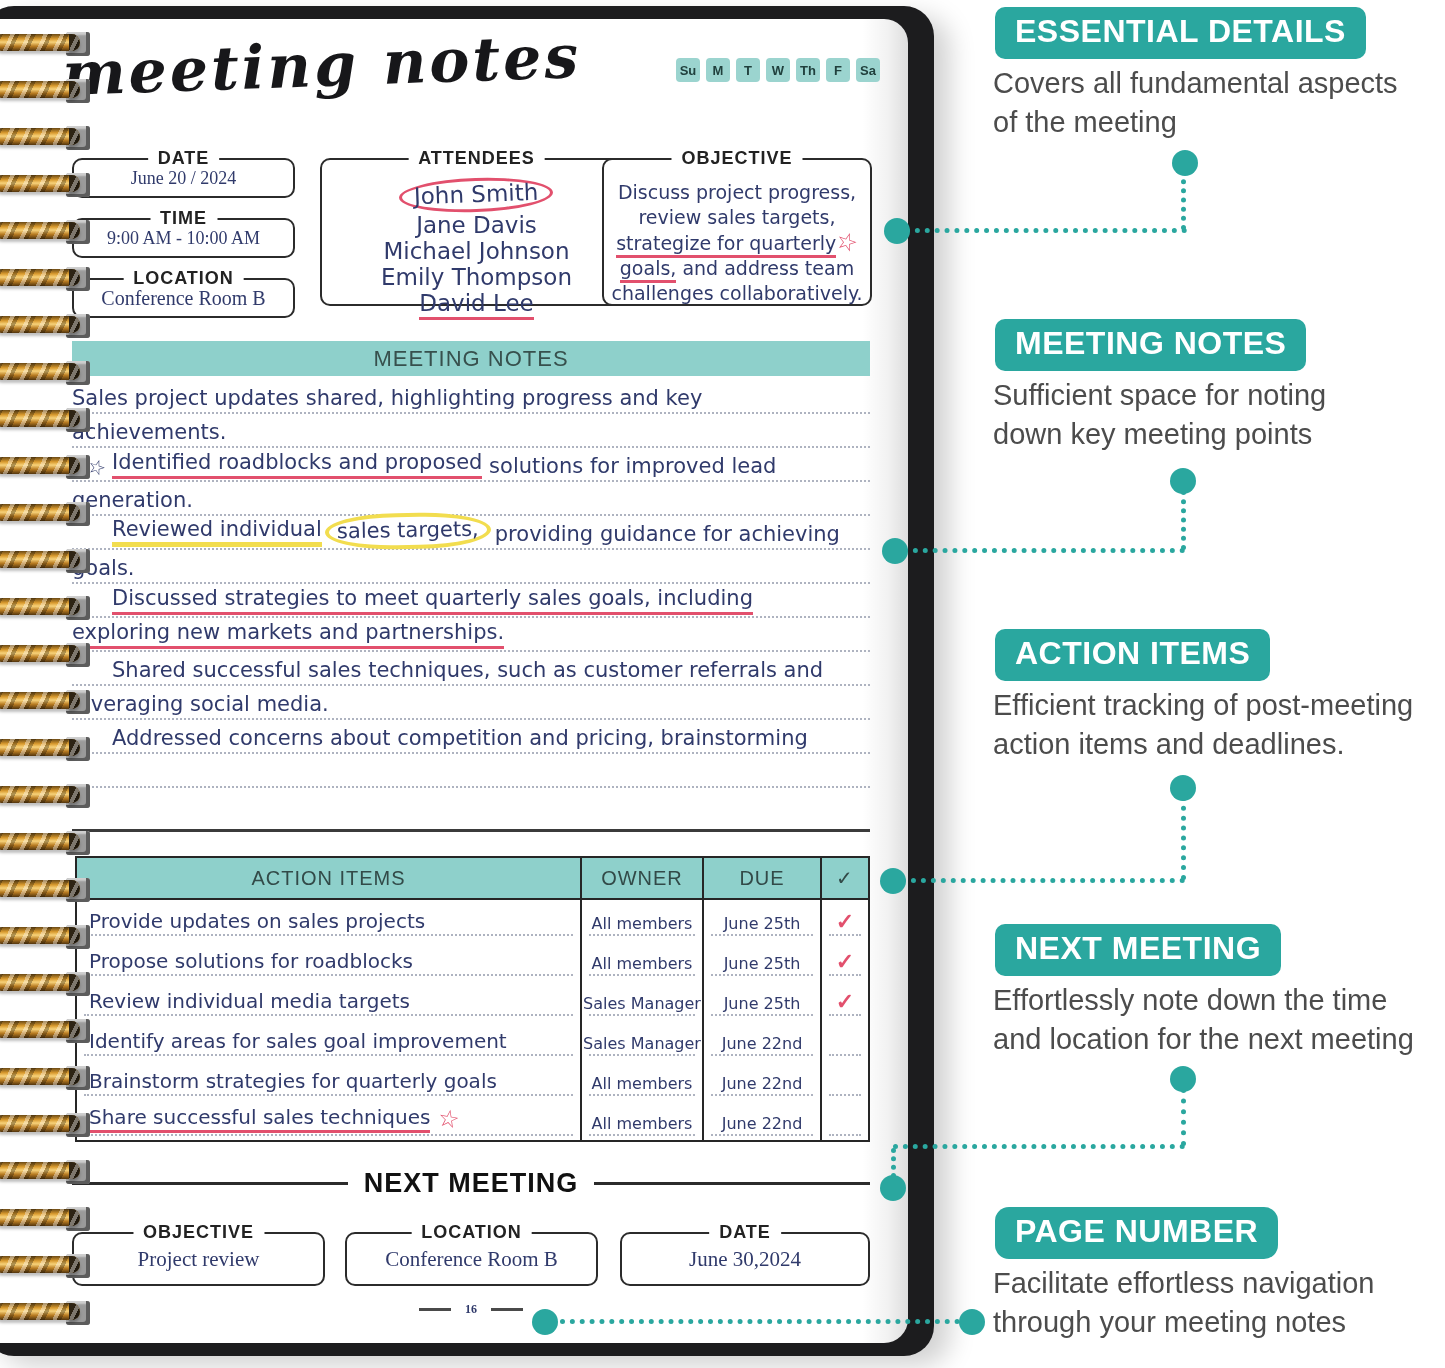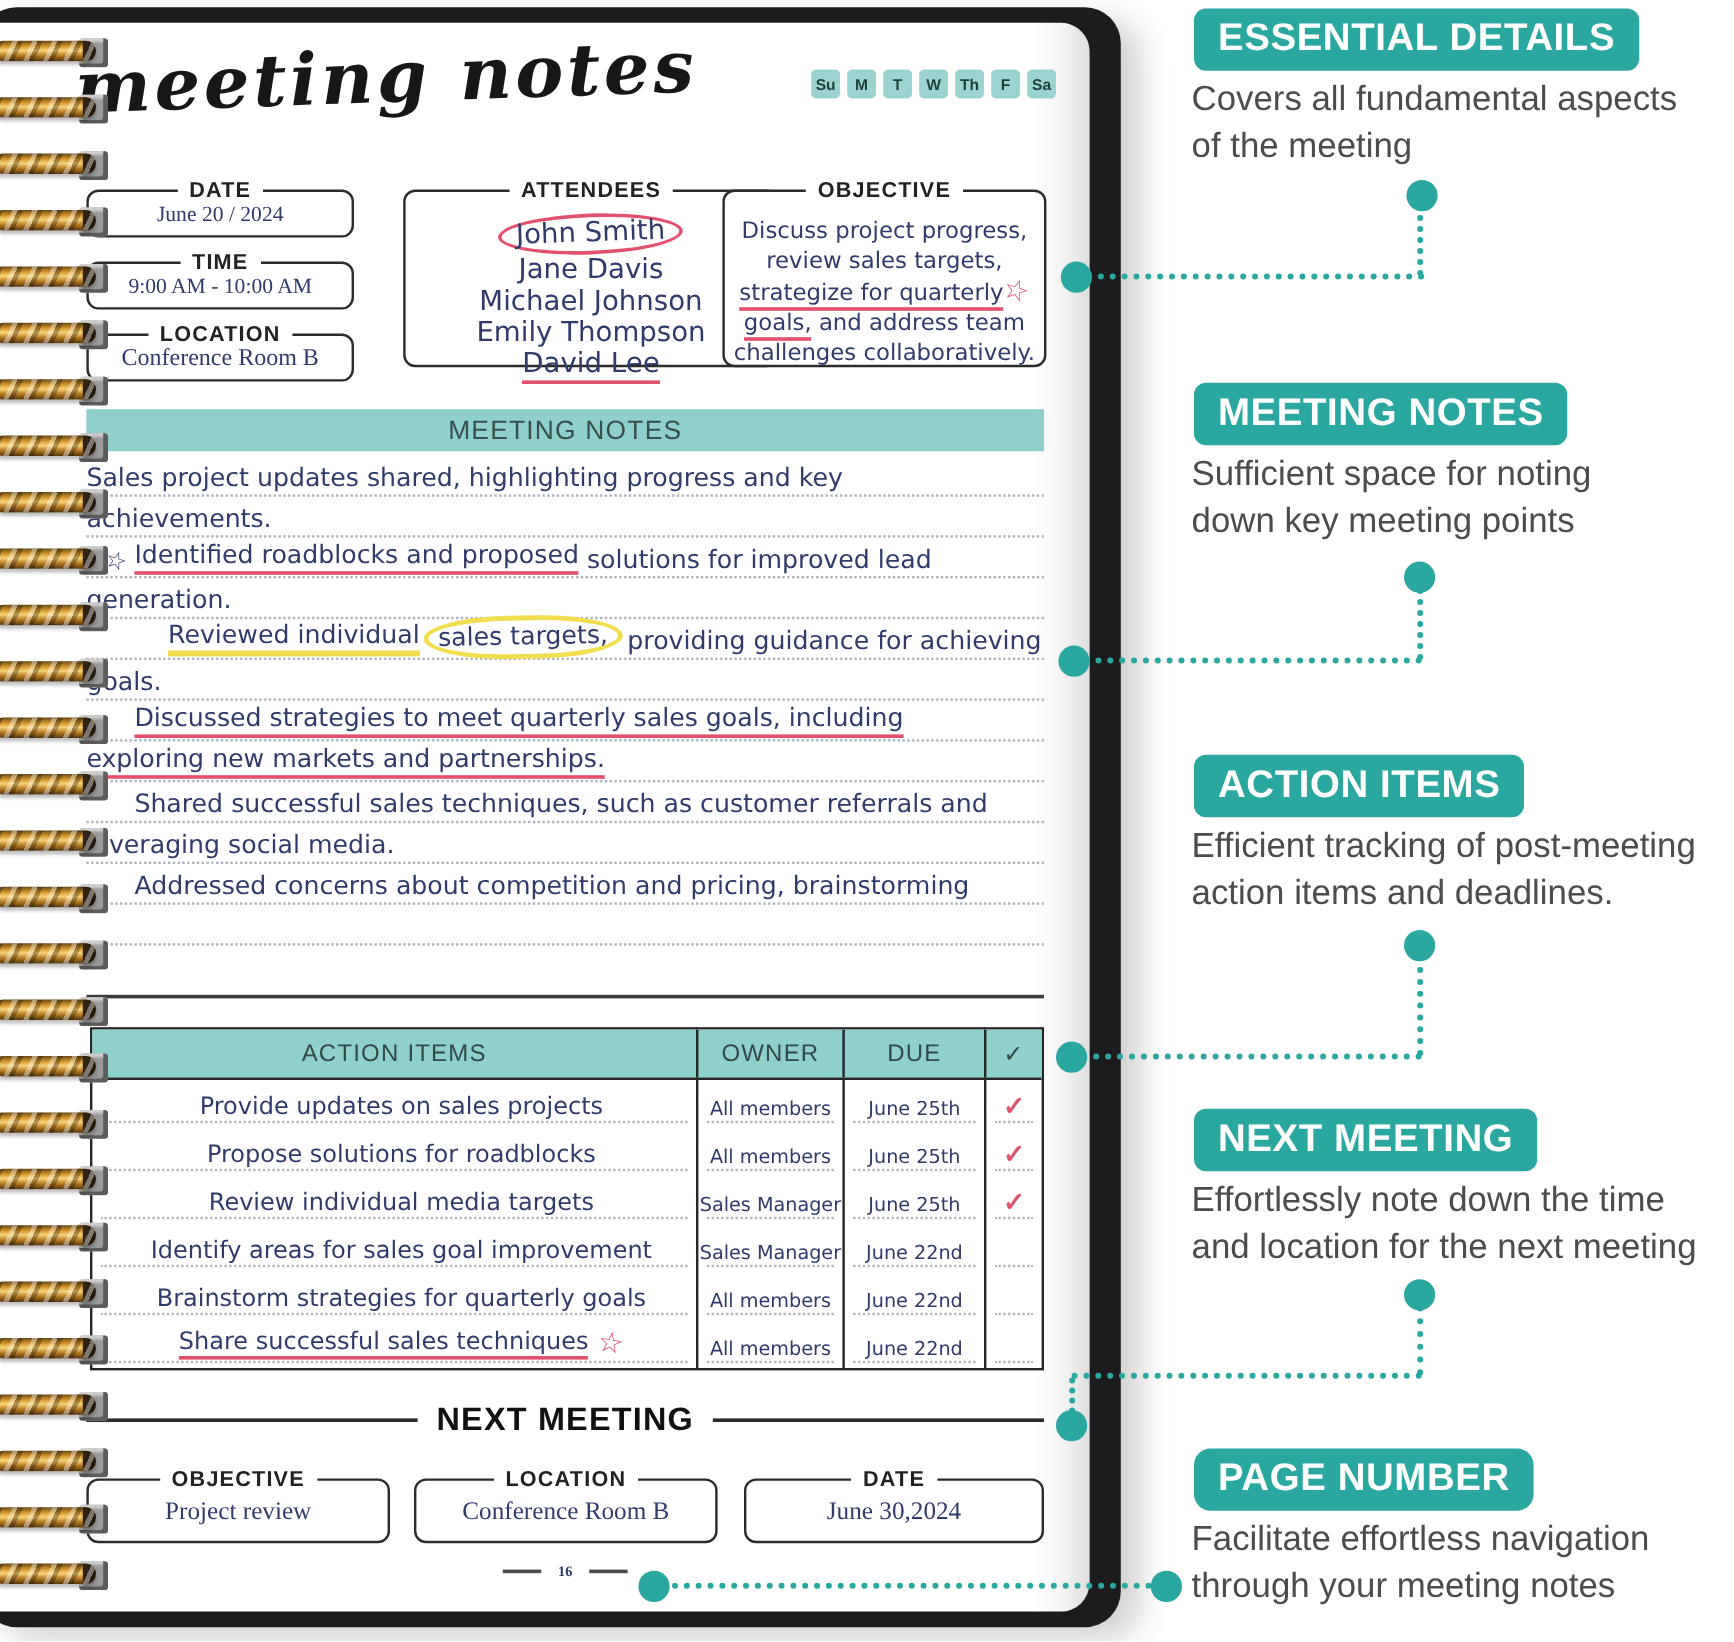--- a/index.html
+++ b/index.html
@@ -49,55 +49,55 @@
 
   
   .fbox{position:absolute;border:2px solid #2b2b2b;border-radius:10px;background:#fff;}
   .flabel{position:absolute;top:-12px;left:50%;transform:translateX(-50%);background:#fff;
          padding:0 10px;font-size:18px;font-weight:600;color:#222;letter-spacing:1px;white-space:nowrap;}
   .fval{position:absolute;inset:0;display:flex;align-items:center;justify-content:center;font-size:18px;}
   .box-date{left:72px;top:158px;width:223px;height:40px;}
   .box-time{left:72px;top:218px;width:223px;height:40px;}
   .box-location{left:72px;top:278px;width:223px;height:40px;}
   .box-location .fval{font-size:20px;}
-  .box-attendees{left:336px;top:158px;width:313px;height:148px;}
+  .box-attendees{left:320px;top:158px;width:313px;height:148px;}
   .box-objective{left:602px;top:158px;width:270px;height:148px;}
   .attList{position:absolute;left:0;right:0;top:18px;text-align:center;}
   .attendee{font-size:23px;line-height:26px;font-family:"DejaVu Sans",sans-serif;color:var(--ink);}
   .circleRed{display:inline-block;border:3px solid var(--red);border-radius:50%;padding:0 12px 2px;transform:rotate(-2deg);}
   .redU{border-bottom:3px solid var(--red);padding-bottom:1px;}
   .objText{position:absolute;left:6px;right:6px;top:20px;text-align:center;}
   .objLine{font-size:19px;line-height:25px;font-family:"DejaVu Sans",sans-serif;color:var(--ink);}
   .starMark{color:var(--red);font-size:24px;font-family:"DejaVu Sans",sans-serif;display:inline-block;transform:rotate(18deg);}
   .starMark.pre{position:absolute;left:16px;bottom:0;font-size:20px;}
 
   
   .banner{position:absolute;left:72px;top:341px;width:798px;height:35px;background:var(--banner);
          display:flex;align-items:center;justify-content:center;font-size:22px;letter-spacing:1px;color:#37504d;}
   .nlines{position:absolute;left:72px;top:380px;width:798px;}
   .nline{position:relative;height:34px;border-bottom:2px dotted #aeb3c0;display:flex;align-items:flex-end;padding-bottom:1px;}
   .nline.ind{padding-left:40px;}
   .nline span{white-space:pre;font-size:21px;font-family:"DejaVu Sans",sans-serif;color:var(--ink);line-height:26px;}
-  .nline .yellowU{border-bottom:5px solid var(--yellow);margin-left:28px;}
+  .nline .yellowU{border-bottom:5px solid var(--yellow);}
   .nline .yellowO{border:4px solid var(--yellow);border-radius:50%/58%;padding:0 8px 2px;margin:-5px -3px -2px;transform:rotate(-1deg);}
   .nline .redU{border-bottom:3px solid var(--red);}
   .rule{position:absolute;left:72px;top:829px;width:798px;border-top:3px solid #3b3b3b;}
 
   
   .atable{position:absolute;left:75px;top:856px;width:795px;border:2px solid #262626;background:#fff;}
   .thead{display:grid;grid-template-columns:505px 122px 118px 1fr;height:42px;background:var(--banner);
          border-bottom:2px solid #262626;}
   .thcell{display:flex;align-items:center;justify-content:center;font-size:20px;letter-spacing:1px;
          color:#324a48;border-right:2px solid #262626;}
   .thcell:last-child{border-right:none;}
   .trow{display:grid;grid-template-columns:505px 122px 118px 1fr;height:40px;}
   .tcell{position:relative;display:flex;align-items:flex-end;border-right:2px solid #262626;padding-bottom:7px;}
   .tcell:last-child{border-right:none;}
   .tcell::after{content:"";position:absolute;left:7px;right:7px;bottom:4px;border-bottom:2px dotted #aeb3c0;}
-  .tcell.item{padding-left:12px;font-size:20px;font-family:"DejaVu Sans",sans-serif;color:var(--ink);justify-content:center;}
+  .tcell.item{padding-left:12px;font-size:20px;font-family:"DejaVu Sans",sans-serif;color:var(--ink);}
   .tcell.own,.tcell.due{justify-content:center;font-size:16px;font-family:"DejaVu Sans",sans-serif;color:var(--ink);}
   .tcell.chk{justify-content:center;color:var(--red);font-size:22px;font-weight:bold;padding-bottom:5px;}
   .tcell .starMark{transform:rotate(10deg);font-size:24px;margin-left:8px;}
 
   
   .nmHead{position:absolute;left:72px;top:1168px;width:798px;display:flex;align-items:center;gap:16px;}
   .nmHead .hline{flex:1;border-top:3px solid #2b2b2b;}
   .nmHead .nmTitle{font-size:27px;font-weight:bold;color:#111;letter-spacing:1px;white-space:nowrap;}
   .box-nm-objective{left:72px;top:1232px;width:253px;height:54px;}
   .box-nm-location{left:345px;top:1232px;width:253px;height:54px;}

